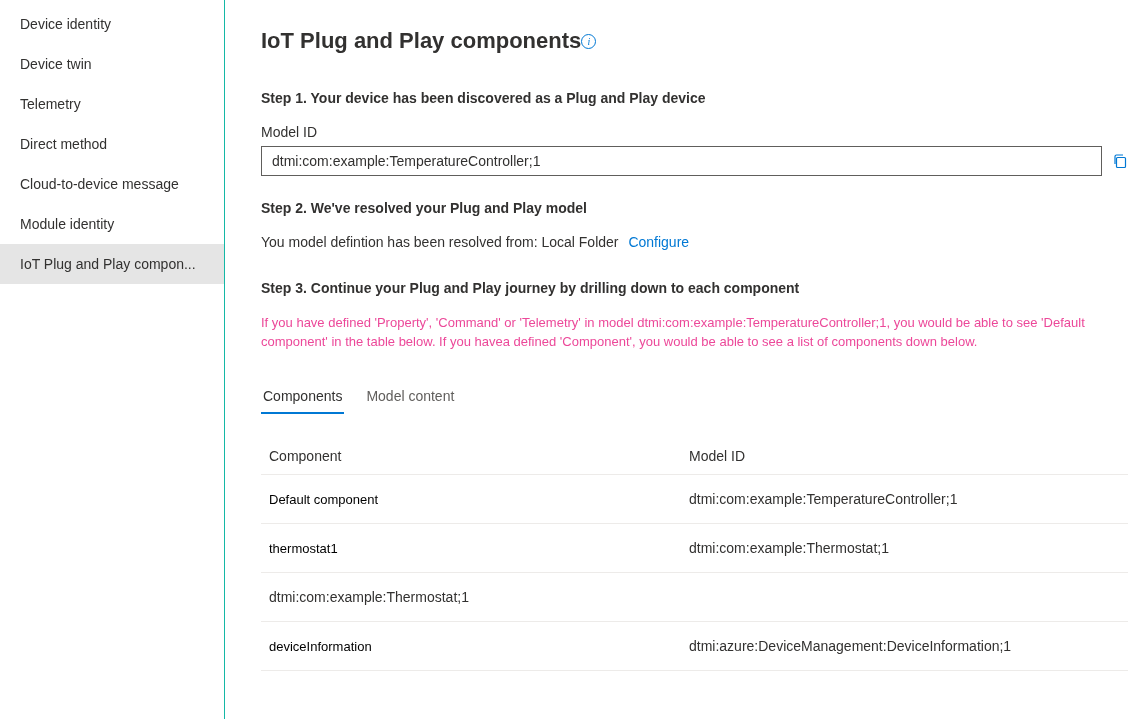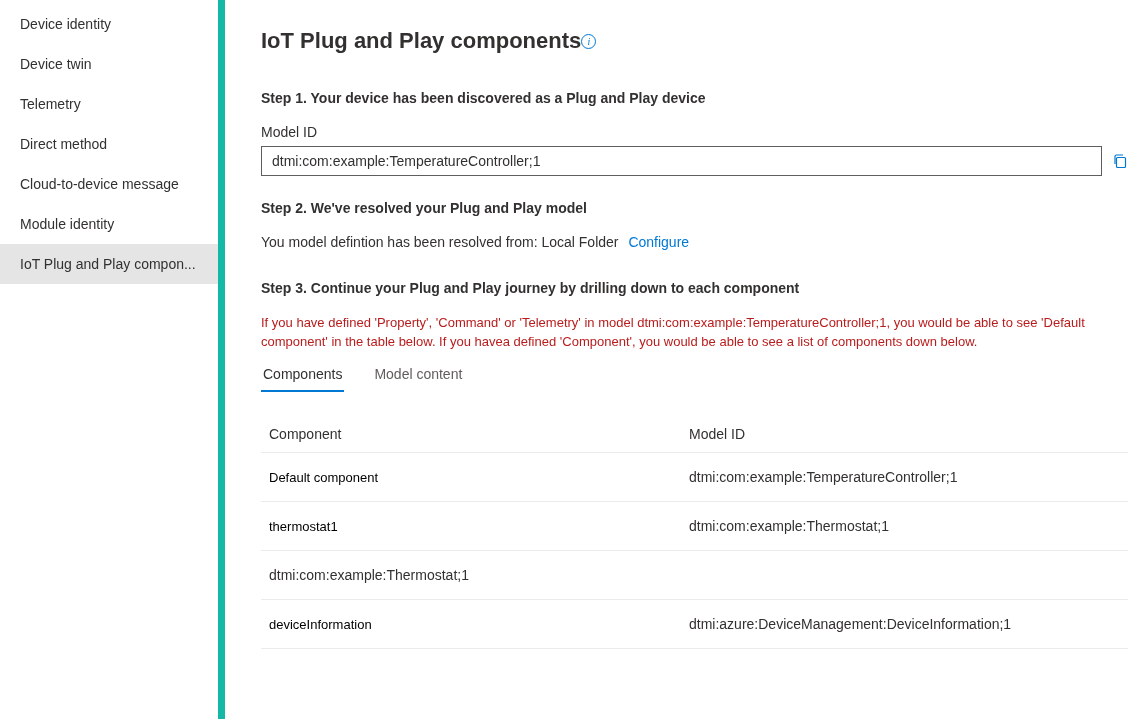--- a/index.html
+++ b/index.html
@@ -8,21 +8,21 @@
     font-size: 14px;
     color: #323130;
     background: #ffffff;
     display: flex;
     width: 1144px;
     height: 719px;
     overflow: hidden;
   }
   .sidebar {
     width: 225px;
-    border-right: 7px solid #14b8a6;
+    border-right: 1px solid #14b8a6;
     padding-top: 4px;
     flex-shrink: 0;
   }
   .sidebar-item {
     padding: 12px 20px;
     color: #323130;
     cursor: pointer;
     white-space: nowrap;
     overflow: hidden;
     text-overflow: ellipsis;
@@ -91,29 +91,29 @@
   .resolve-line {
     margin-bottom: 30px;
   }
   .link {
     color: #0078d4;
     cursor: pointer;
     margin-left: 6px;
   }
   .para {
     font-size: 13px;
-    color: #b91c1c;
-    margin-bottom: 8px;
+    color: #ec4899;
+    margin-bottom: 30px;
     margin-top: 14px;
     max-width: 880px;
     line-height: 1.45;
   }
   .tabs {
     display: flex;
-    gap: 28px;
+    gap: 20px;
     border-bottom: none;
     margin-bottom: 24px;
   }
   .tab {
     padding: 6px 2px 8px 2px;
     cursor: pointer;
     color: #605e5c;
   }
   .tab.active {
     color: #323130;

